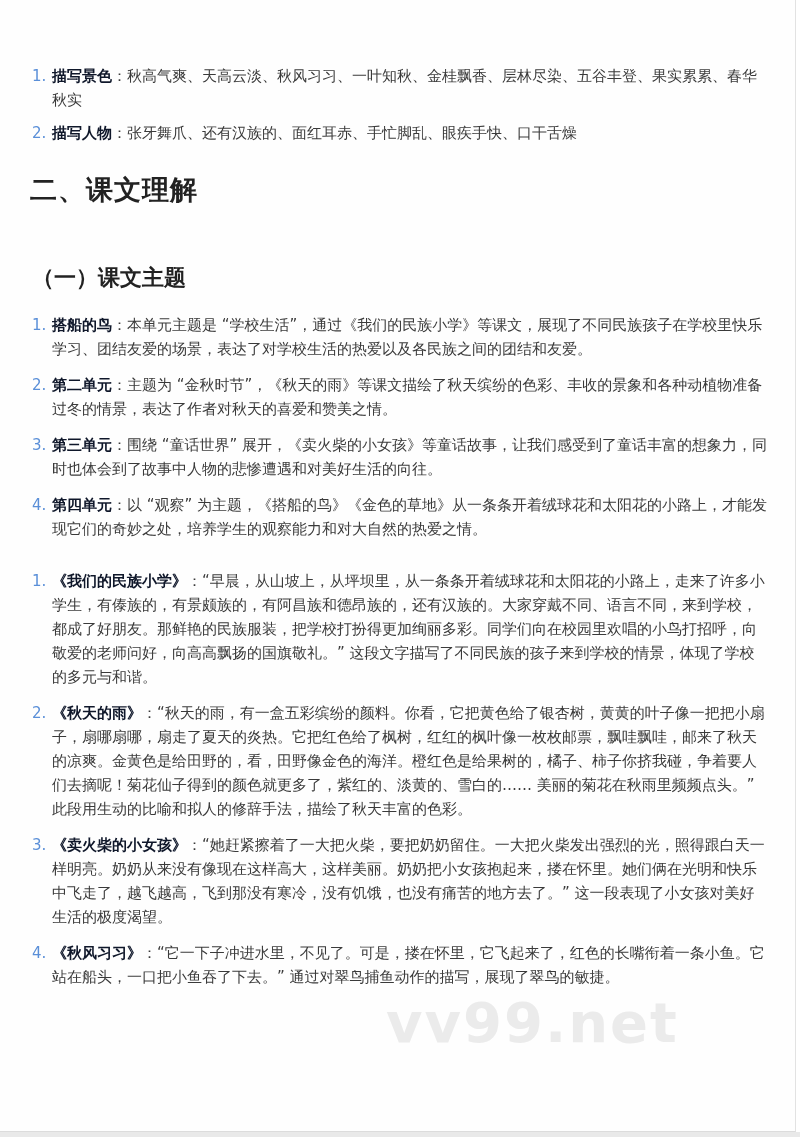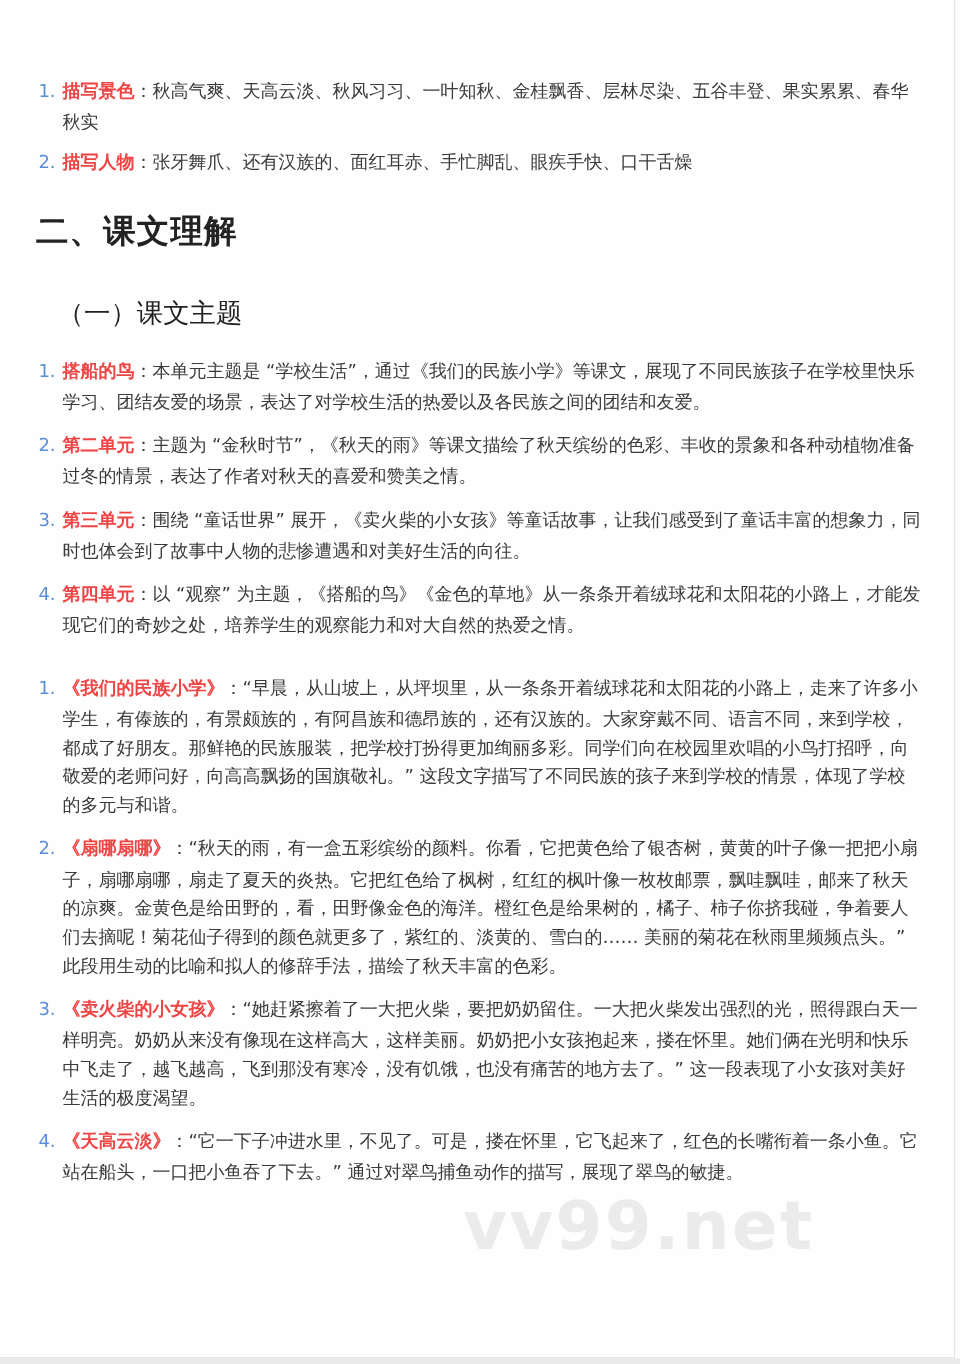--- a/index.html
+++ b/index.html
@@ -31,30 +31,30 @@
       font-size: 15px;
       line-height: 24px;
       margin-bottom: 10px;
       color: #3a3a3a;
     }
     ol.list li .num {
       position: absolute; left: 2px; top: 0;
       color: #5a8fd8;
       font-size: 15px;
     }
-    ol.list li .label { font-weight: bold; color: #ef4444; font-family: Liberation Mono, monospace; }
+    ol.list li .label { font-weight: bold; color: #0f172a; }
     h2.section {
       font-size: 27px; font-weight: bold; color: #222;
-      margin-top: 28px; margin-bottom: 36px; line-height: 34px;
+      margin-top: 28px; margin-bottom: 56px; line-height: 34px;
       letter-spacing: 1px;
     }
     h3.subsection {
-      font-size: 22px; font-weight: normal; color: #222;
+      font-size: 22px; font-weight: bold; color: #222;
       margin-bottom: 20px; line-height: 30px;
-      margin-left: 18px;
+      margin-left: 2px;
     }
     .vocab ol.list li { margin-bottom: 9px; }
     .themes { margin-bottom: 28px; }
     .themes ol.list li { margin-bottom: 12px; }
     .paragraphs ol.list li { margin-bottom: 12px; }
     .watermark {
       position: absolute; left: 386px; top: 990px;
       font-size: 56px; font-weight: bold;
       color: rgba(200,200,200,0.35);
       letter-spacing: 2px;
@@ -105,29 +105,29 @@
     </div>
 
     <div class="paragraphs">
       <ol class="list">
         <li>
           <span class="num">1.</span>
           <span class="label">《我们的民族小学》</span><span>：</span><span>“早晨，从山坡上，从坪坝里，从一条条开着绒球花和太阳花的小路上，走来了许多小学生，有傣族的，有景颇族的，有阿昌族和德昂族的，还有汉族的。大家穿戴不同、语言不同，来到学校，都成了好朋友。那鲜艳的民族服装，把学校打扮得更加绚丽多彩。同学们向在校园里欢唱的小鸟打招呼，向敬爱的老师问好，向高高飘扬的国旗敬礼。” 这段文字描写了不同民族的孩子来到学校的情景，体现了学校的多元与和谐。</span>
         </li>
         <li>
           <span class="num">2.</span>
-          <span class="label">《扇哪扇哪》</span><span>：</span><span>“秋天的雨，有一盒五彩缤纷的颜料。你看，它把黄色给了银杏树，黄黄的叶子像一把把小扇子，扇哪扇哪，扇走了夏天的炎热。它把红色给了枫树，红红的枫叶像一枚枚邮票，飘哇飘哇，邮来了秋天的凉爽。金黄色是给田野的，看，田野像金色的海洋。橙红色是给果树的，橘子、柿子你挤我碰，争着要人们去摘呢！菊花仙子得到的颜色就更多了，紫红的、淡黄的、雪白的…… 美丽的菊花在秋雨里频频点头。” 此段用生动的比喻和拟人的修辞手法，描绘了秋天丰富的色彩。</span>
+          <span class="label">《秋天的雨》</span><span>：</span><span>“秋天的雨，有一盒五彩缤纷的颜料。你看，它把黄色给了银杏树，黄黄的叶子像一把把小扇子，扇哪扇哪，扇走了夏天的炎热。它把红色给了枫树，红红的枫叶像一枚枚邮票，飘哇飘哇，邮来了秋天的凉爽。金黄色是给田野的，看，田野像金色的海洋。橙红色是给果树的，橘子、柿子你挤我碰，争着要人们去摘呢！菊花仙子得到的颜色就更多了，紫红的、淡黄的、雪白的…… 美丽的菊花在秋雨里频频点头。” 此段用生动的比喻和拟人的修辞手法，描绘了秋天丰富的色彩。</span>
         </li>
         <li>
           <span class="num">3.</span>
           <span class="label">《卖火柴的小女孩》</span><span>：</span><span>“她赶紧擦着了一大把火柴，要把奶奶留住。一大把火柴发出强烈的光，照得跟白天一样明亮。奶奶从来没有像现在这样高大，这样美丽。奶奶把小女孩抱起来，搂在怀里。她们俩在光明和快乐中飞走了，越飞越高，飞到那没有寒冷，没有饥饿，也没有痛苦的地方去了。” 这一段表现了小女孩对美好生活的极度渴望。</span>
         </li>
         <li>
           <span class="num">4.</span>
-          <span class="label">《天高云淡》</span><span>：</span><span>“它一下子冲进水里，不见了。可是，搂在怀里，它飞起来了，红色的长嘴衔着一条小鱼。它站在船头，一口把小鱼吞了下去。” 通过对翠鸟捕鱼动作的描写，展现了翠鸟的敏捷。</span>
+          <span class="label">《秋风习习》</span><span>：</span><span>“它一下子冲进水里，不见了。可是，搂在怀里，它飞起来了，红色的长嘴衔着一条小鱼。它站在船头，一口把小鱼吞了下去。” 通过对翠鸟捕鱼动作的描写，展现了翠鸟的敏捷。</span>
         </li>
       </ol>
     </div>
 
   </div>
   <div class="watermark">vv99.net</div>
 </div>
 <div class="bottom-strip"></div>
 
 </body></html>

